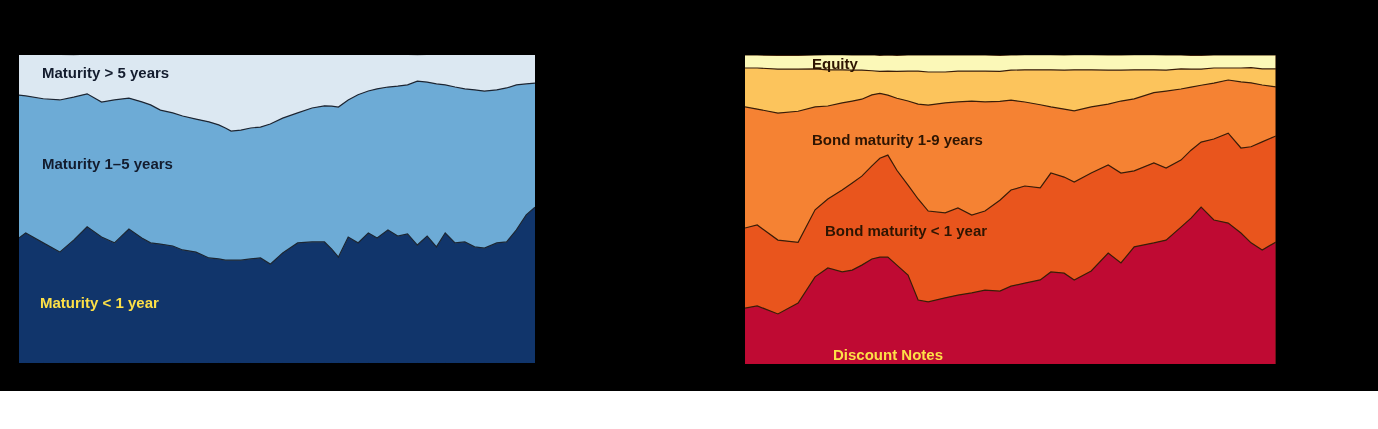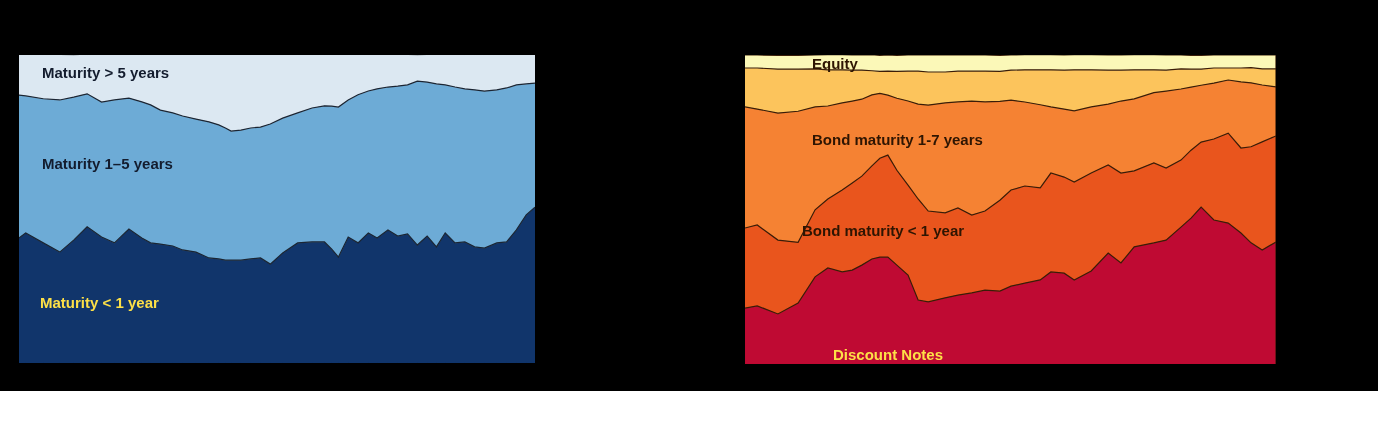--- a/index.html
+++ b/index.html
@@ -33,21 +33,21 @@
   .cr-dark  { color: #2e1502; }
   .lbl-white { color: #fde047; }
   
   .pos-l1 { left: 23px; top: 9px; }
   .pos-l2 { left: 23px; top: 100px; }
   .pos-l3 { left: 21px; top: 239px; }
   
   .pos-r1 { left: 67px; top: 0px; }
   .pos-r2 { left: 67px; top: 17px; }
   .pos-r3 { left: 67px; top: 76px; }
-  .pos-r4 { left: 57px; top: 167px; }
+  .pos-r4 { left: 80px; top: 167px; }
   .pos-r5 { left: 88px; top: 259px; margin-top: 32px; }
 </style>
 </head>
 <body>
 
 <div class="canvas">
 
   <div class="chart chart-left">
     <svg id="svg-left" viewBox="0 0 1000 1000" preserveAspectRatio="none">
         <polygon points="0.0,594.0 13.0,578.0 47.0,610.0 79.0,640.0 106.0,601.0 132.0,558.0 160.0,591.0 185.0,610.0 213.0,565.0 238.0,594.0 255.0,610.0 274.0,614.0 298.0,620.0 317.0,633.0 343.0,640.0 368.0,659.0 387.0,662.0 400.0,666.0 411.0,666.0 430.0,666.0 449.0,662.0 468.0,659.0 487.0,679.0 511.0,643.0 540.0,610.0 568.0,607.0 592.0,607.0 606.0,630.0 619.0,656.0 638.0,591.0 657.0,610.0 677.0,578.0 694.0,594.0 715.0,568.0 734.0,588.0 753.0,581.0 772.0,617.0 791.0,588.0 809.0,623.0 826.0,578.0 845.0,610.0 864.0,607.0 883.0,623.0 902.0,627.0 926.0,610.0 945.0,607.0 964.0,568.0 983.0,519.0 1000.0,494.0 1000.0,1000.0 983.0,1000.0 964.0,1000.0 945.0,1000.0 926.0,1000.0 902.0,1000.0 883.0,1000.0 864.0,1000.0 845.0,1000.0 826.0,1000.0 809.0,1000.0 791.0,1000.0 772.0,1000.0 753.0,1000.0 734.0,1000.0 715.0,1000.0 694.0,1000.0 677.0,1000.0 657.0,1000.0 638.0,1000.0 619.0,1000.0 606.0,1000.0 592.0,1000.0 568.0,1000.0 540.0,1000.0 511.0,1000.0 487.0,1000.0 468.0,1000.0 449.0,1000.0 430.0,1000.0 411.0,1000.0 400.0,1000.0 387.0,1000.0 368.0,1000.0 343.0,1000.0 317.0,1000.0 298.0,1000.0 274.0,1000.0 255.0,1000.0 238.0,1000.0 213.0,1000.0 185.0,1000.0 160.0,1000.0 132.0,1000.0 106.0,1000.0 79.0,1000.0 47.0,1000.0 13.0,1000.0 0.0,1000.0" fill="#11356b" stroke="#11356b" stroke-width="1"></polygon>
@@ -69,19 +69,19 @@
         <polygon points="0.0,42.0 23.0,42.0 62.0,46.0 100.0,46.0 132.0,45.0 156.0,48.0 183.0,48.0 202.0,49.0 220.0,49.0 239.0,51.0 254.0,53.0 269.0,52.0 286.0,53.0 307.0,52.0 326.0,52.0 345.0,55.0 377.0,55.0 401.0,52.0 427.0,52.0 452.0,52.0 480.0,53.0 501.0,49.0 527.0,48.0 556.0,48.0 576.0,48.0 601.0,49.0 620.0,48.0 652.0,48.0 684.0,49.0 708.0,49.0 733.0,48.0 770.0,48.0 793.0,49.0 821.0,45.0 840.0,46.0 859.0,46.0 883.0,42.0 910.0,42.0 934.0,42.0 953.0,41.0 974.0,45.0 1000.0,45.0 1000.0,103.0 974.0,97.0 953.0,90.0 934.0,87.0 910.0,81.0 883.0,91.0 859.0,98.0 840.0,104.0 821.0,110.0 793.0,117.0 770.0,122.0 733.0,142.0 708.0,149.0 684.0,159.0 652.0,168.0 620.0,181.0 601.0,175.0 576.0,168.0 556.0,161.0 527.0,152.0 501.0,146.0 480.0,150.0 452.0,152.0 427.0,149.0 401.0,152.0 377.0,155.0 345.0,162.0 326.0,159.0 307.0,149.0 286.0,140.0 269.0,130.0 254.0,124.0 239.0,129.0 220.0,143.0 202.0,149.0 183.0,155.0 156.0,165.0 132.0,168.0 100.0,182.0 62.0,188.0 23.0,175.0 0.0,168.0" fill="#fcc45c" stroke="#fcc45c" stroke-width="1"></polygon>
         <polygon points="0.0,0.0 23.0,0.0 62.0,1.0 100.0,1.0 132.0,0.0 156.0,-1.0 183.0,-1.0 202.0,0.0 220.0,0.0 239.0,-1.0 254.0,1.0 269.0,0.0 286.0,1.0 307.0,-0.0 326.0,-0.0 345.0,0.0 377.0,0.0 401.0,0.0 427.0,0.0 452.0,0.0 480.0,1.0 501.0,-0.0 527.0,-1.0 556.0,-1.0 576.0,-1.0 601.0,0.0 620.0,-1.0 652.0,-1.0 684.0,-0.0 708.0,-0.0 733.0,-1.0 770.0,-1.0 793.0,-0.0 821.0,0.0 840.0,1.0 859.0,1.0 883.0,-0.0 910.0,-0.0 934.0,-0.0 953.0,-1.0 974.0,-0.0 1000.0,0.0 1000.0,45.0 974.0,45.0 953.0,41.0 934.0,42.0 910.0,42.0 883.0,42.0 859.0,46.0 840.0,46.0 821.0,45.0 793.0,49.0 770.0,48.0 733.0,48.0 708.0,49.0 684.0,49.0 652.0,48.0 620.0,48.0 601.0,49.0 576.0,48.0 556.0,48.0 527.0,48.0 501.0,49.0 480.0,53.0 452.0,52.0 427.0,52.0 401.0,52.0 377.0,55.0 345.0,55.0 326.0,52.0 307.0,52.0 286.0,53.0 269.0,52.0 254.0,53.0 239.0,51.0 220.0,49.0 202.0,49.0 183.0,48.0 156.0,48.0 132.0,45.0 100.0,46.0 62.0,46.0 23.0,42.0 0.0,42.0" fill="#fbf8b8" stroke="#fbf8b8" stroke-width="1"></polygon>
         <polyline points="0.0,819.0 23.0,812.0 62.0,838.0 100.0,803.0 132.0,718.0 156.0,689.0 183.0,702.0 202.0,696.0 220.0,680.0 239.0,660.0 254.0,654.0 269.0,654.0 286.0,680.0 307.0,712.0 326.0,793.0 345.0,799.0 377.0,786.0 401.0,777.0 427.0,770.0 452.0,761.0 480.0,764.0 501.0,748.0 527.0,738.0 556.0,728.0 576.0,702.0 601.0,706.0 620.0,728.0 652.0,699.0 684.0,641.0 708.0,673.0 733.0,621.0 770.0,608.0 793.0,599.0 821.0,557.0 840.0,528.0 859.0,492.0 883.0,534.0 910.0,544.0 934.0,576.0 953.0,608.0 974.0,631.0 1000.0,605.0" fill="none" stroke="#3a1c08" stroke-width="1.2" vector-effect="non-scaling-stroke" style="vector-effect: non-scaling-stroke;"></polyline>
         <polyline points="0.0,560.0 23.0,550.0 62.0,599.0 100.0,606.0 132.0,501.0 156.0,466.0 183.0,437.0 202.0,414.0 220.0,392.0 239.0,359.0 254.0,334.0 269.0,324.0 286.0,373.0 307.0,421.0 326.0,466.0 345.0,505.0 377.0,511.0 401.0,495.0 427.0,518.0 452.0,505.0 480.0,470.0 501.0,437.0 527.0,424.0 556.0,430.0 576.0,382.0 601.0,395.0 620.0,411.0 652.0,382.0 684.0,356.0 708.0,382.0 733.0,375.0 770.0,349.0 793.0,366.0 821.0,340.0 840.0,308.0 859.0,282.0 883.0,272.0 910.0,253.0 934.0,301.0 953.0,297.0 974.0,281.0 1000.0,262.0" fill="none" stroke="#3a1c08" stroke-width="1.2" vector-effect="non-scaling-stroke" style="vector-effect: non-scaling-stroke;"></polyline>
         <polyline points="0.0,168.0 23.0,175.0 62.0,188.0 100.0,182.0 132.0,168.0 156.0,165.0 183.0,155.0 202.0,149.0 220.0,143.0 239.0,129.0 254.0,124.0 269.0,130.0 286.0,140.0 307.0,149.0 326.0,159.0 345.0,162.0 377.0,155.0 401.0,152.0 427.0,149.0 452.0,152.0 480.0,150.0 501.0,146.0 527.0,152.0 556.0,161.0 576.0,168.0 601.0,175.0 620.0,181.0 652.0,168.0 684.0,159.0 708.0,149.0 733.0,142.0 770.0,122.0 793.0,117.0 821.0,110.0 840.0,104.0 859.0,98.0 883.0,91.0 910.0,81.0 934.0,87.0 953.0,90.0 974.0,97.0 1000.0,103.0" fill="none" stroke="#3a1c08" stroke-width="1.2" vector-effect="non-scaling-stroke" style="vector-effect: non-scaling-stroke;"></polyline>
         <polyline points="0.0,42.0 23.0,42.0 62.0,46.0 100.0,46.0 132.0,45.0 156.0,48.0 183.0,48.0 202.0,49.0 220.0,49.0 239.0,51.0 254.0,53.0 269.0,52.0 286.0,53.0 307.0,52.0 326.0,52.0 345.0,55.0 377.0,55.0 401.0,52.0 427.0,52.0 452.0,52.0 480.0,53.0 501.0,49.0 527.0,48.0 556.0,48.0 576.0,48.0 601.0,49.0 620.0,48.0 652.0,48.0 684.0,49.0 708.0,49.0 733.0,48.0 770.0,48.0 793.0,49.0 821.0,45.0 840.0,46.0 859.0,46.0 883.0,42.0 910.0,42.0 934.0,42.0 953.0,41.0 974.0,45.0 1000.0,45.0" fill="none" stroke="#3a1c08" stroke-width="1.2" vector-effect="non-scaling-stroke" style="vector-effect: non-scaling-stroke;"></polyline>
         <polyline points="0.0,0.0 23.0,0.0 62.0,1.0 100.0,1.0 132.0,0.0 156.0,-1.0 183.0,-1.0 202.0,0.0 220.0,0.0 239.0,-1.0 254.0,1.0 269.0,0.0 286.0,1.0 307.0,-0.0 326.0,-0.0 345.0,0.0 377.0,0.0 401.0,0.0 427.0,0.0 452.0,0.0 480.0,1.0 501.0,-0.0 527.0,-1.0 556.0,-1.0 576.0,-1.0 601.0,0.0 620.0,-1.0 652.0,-1.0 684.0,-0.0 708.0,-0.0 733.0,-1.0 770.0,-1.0 793.0,-0.0 821.0,0.0 840.0,1.0 859.0,1.0 883.0,-0.0 910.0,-0.0 934.0,-0.0 953.0,-1.0 974.0,-0.0 1000.0,0.0" fill="none" stroke="#3a1c08" stroke-width="1.2" vector-effect="non-scaling-stroke" style="vector-effect: non-scaling-stroke;"></polyline>
         <polyline points="1000,0 1000,1000" fill="none" stroke="#3a1c08" stroke-width="1.2" vector-effect="non-scaling-stroke"></polyline>
       </svg>
     <div class="area-label cr-dark pos-r1">Equity</div>
-    <div class="area-label cr-dark pos-r3">Bond maturity 1-7 years</div>
+    <div class="area-label cr-dark pos-r3">Bond maturity 1-9 years</div>
     <div class="area-label cr-dark pos-r4">Bond maturity &lt; 1 year</div>
     <div class="area-label lbl-white pos-r5">Discount Notes</div>
   </div>
 
   <div class="bottom-strip"></div>
 </div>
 
 </body></html>

